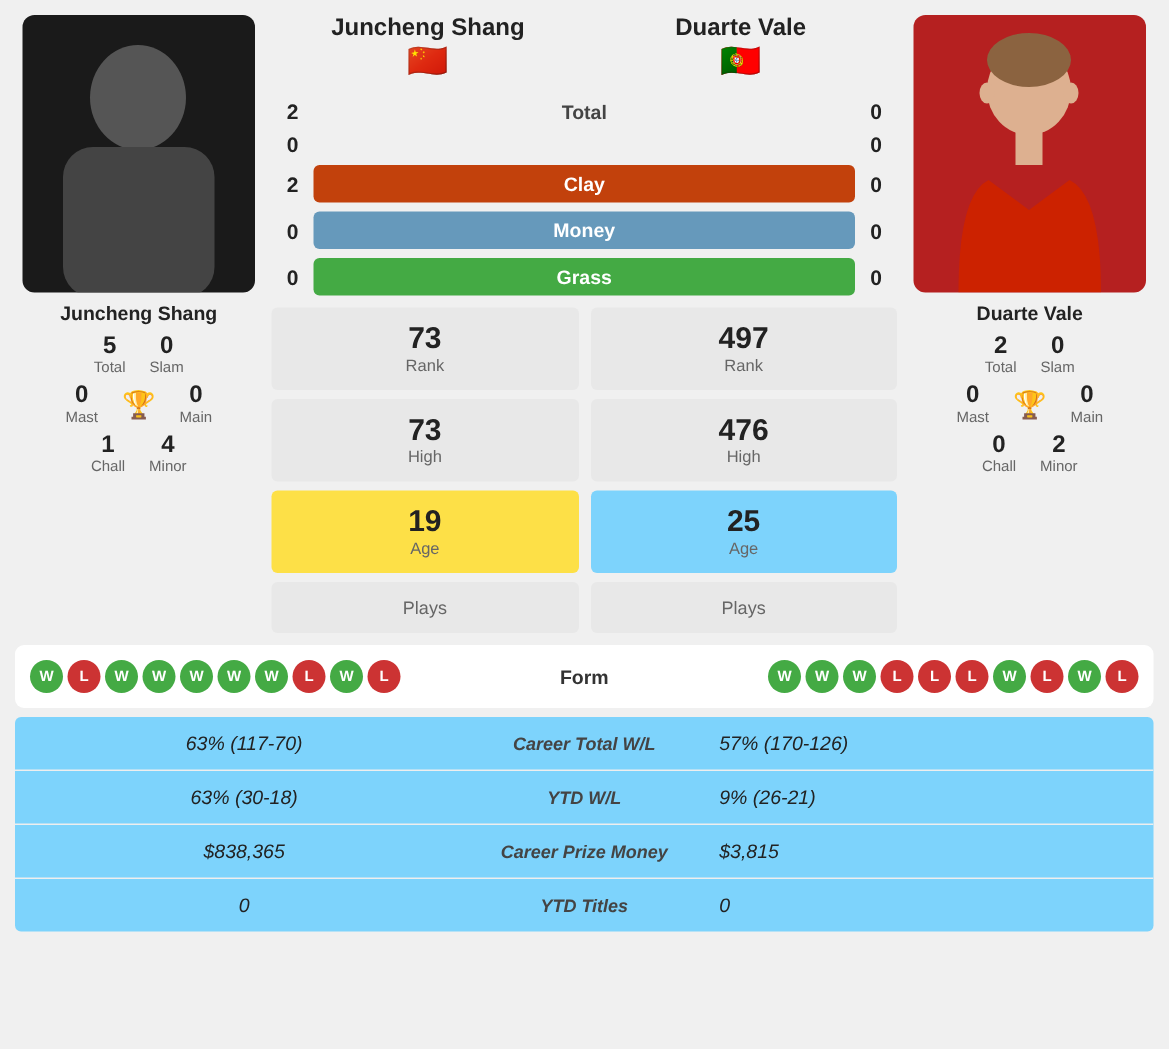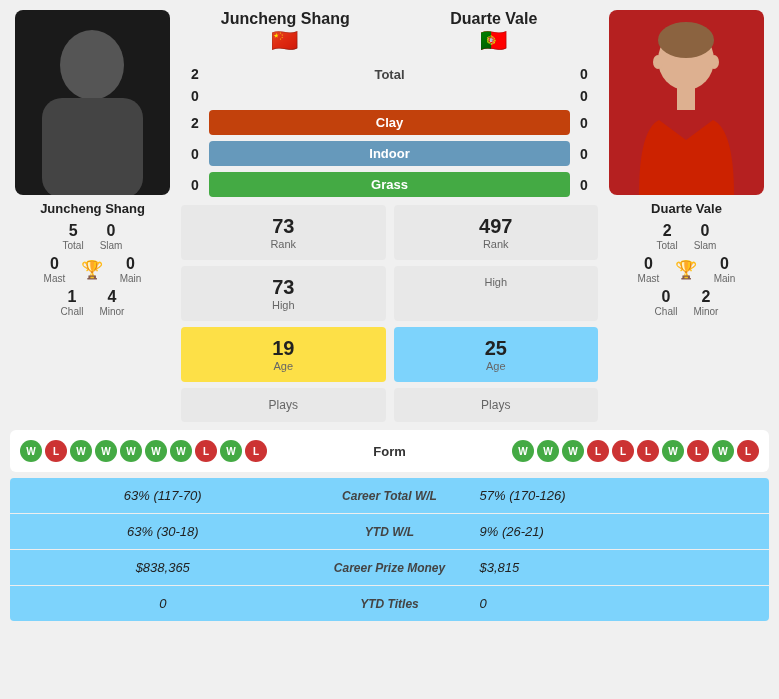--- a/index.html
+++ b/index.html
@@ -325,21 +325,21 @@
         </div>
 
         <div class="surface-row">
           <span class="surface-score">2</span>
           <div class="surface-badge clay">Clay</div>
           <span class="surface-score">0</span>
         </div>
 
         <div class="surface-row">
           <span class="surface-score">0</span>
-          <div class="surface-badge indoor">Indoor</div>
+          <div class="surface-badge indoor">Money</div>
           <span class="surface-score">0</span>
         </div>
 
         <div class="surface-row">
           <span class="surface-score">0</span>
           <div class="surface-badge grass">Grass</div>
           <span class="surface-score">0</span>
         </div>
       </div>
 
@@ -355,20 +355,21 @@
           <div style="font-size:11px; color:#666;">Rank</div>
         </div>
       </div>
 
       <div style="display:flex; gap:8px; margin-top:6px; justify-content:space-between;">
         <div style="background:#e8e8e8; border-radius:4px; padding:10px 14px; text-align:center; flex:1;">
           <div style="font-size:20px; font-weight:bold; color:#222;">73</div>
           <div style="font-size:11px; color:#666;">High</div>
         </div>
         <div style="background:#e8e8e8; border-radius:4px; padding:10px 14px; text-align:center; flex:1;">
+          <div style="font-size:20px; font-weight:bold; color:#222;">476</div>
           <div style="font-size:11px; color:#666;">High</div>
         </div>
       </div>
 
       <div style="display:flex; gap:8px; margin-top:6px; justify-content:space-between;">
         <div style="background:#fde047; border-radius:4px; padding:10px 14px; text-align:center; flex:1;">
           <div style="font-size:20px; font-weight:bold; color:#222;">19</div>
           <div style="font-size:11px; color:#666;">Age</div>
         </div>
         <div style="background:#7dd3fc; border-radius:4px; padding:10px 14px; text-align:center; flex:1;">

